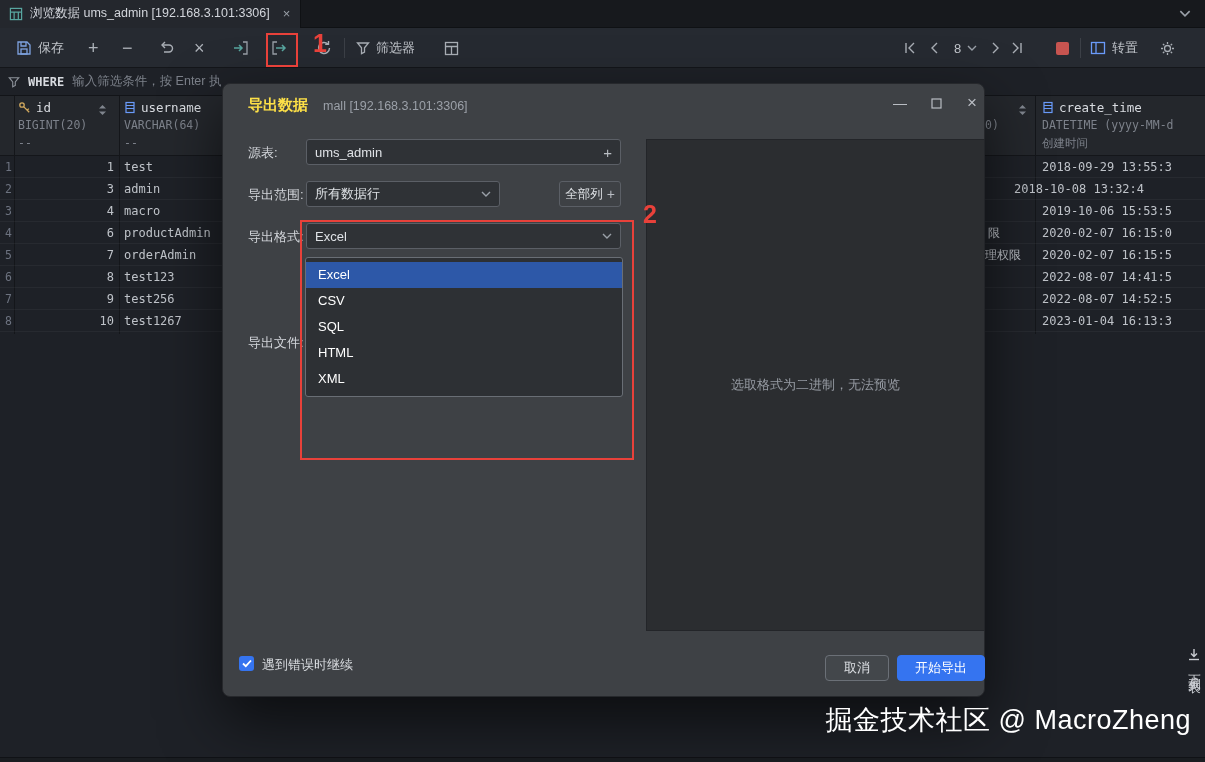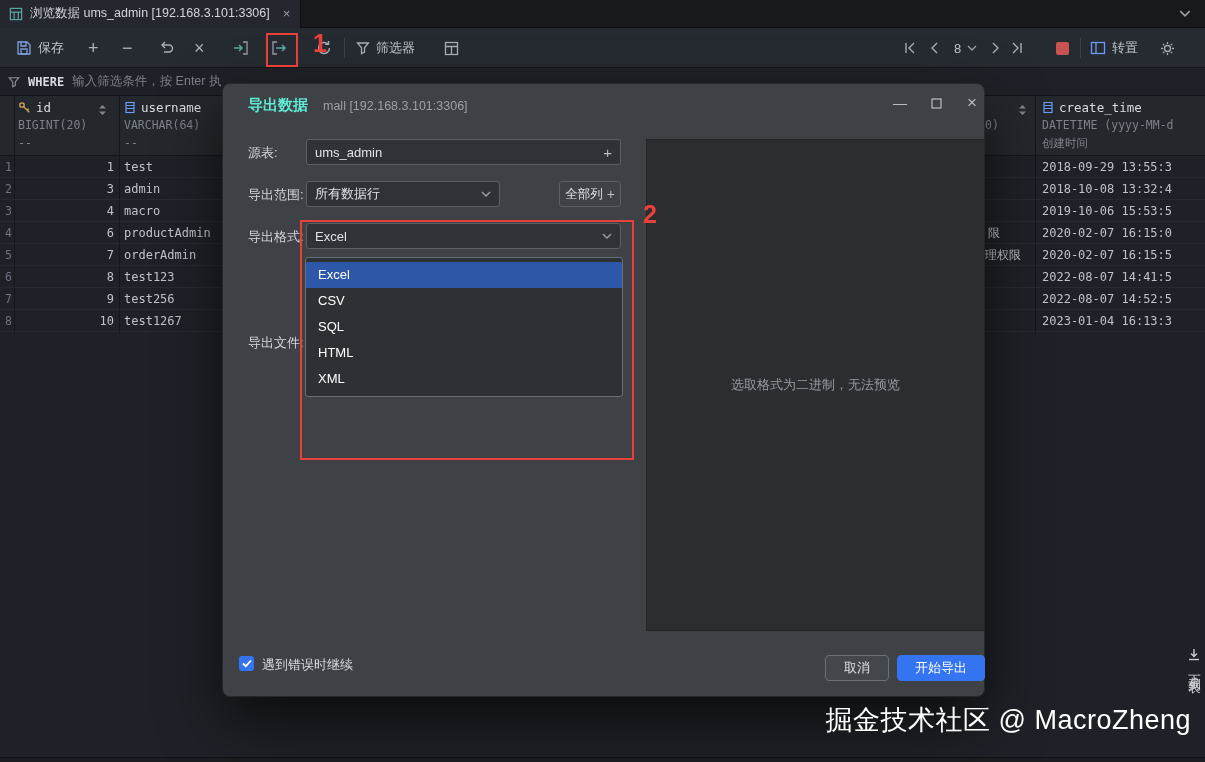--- a/index.html
+++ b/index.html
@@ -30,21 +30,21 @@
   .hcell{position:absolute;display:flex;align-items:center;gap:5px;font-family:"DejaVu Sans Mono",monospace;font-size:12.5px;color:#d8dbe0;white-space:nowrap}
   .htype{position:absolute;font-family:"DejaVu Sans Mono",monospace;font-size:11.5px;color:#7c818a;white-space:nowrap}
   .vline{position:absolute;width:1px;background:#14161a;top:96px;height:238px}
   .grow{position:absolute;left:0;width:100%;height:22px;border-bottom:1px solid rgba(255,255,255,.045)}
   .cell{position:absolute;top:0;height:22px;line-height:22px;font-family:"DejaVu Sans Mono",monospace;font-size:12px;color:#bfc3c9;white-space:pre;overflow:hidden}
   .rownum{color:#6d7380;text-align:right;font-size:11.5px}
   .num{text-align:right}
 
   
   .dialog{position:absolute;left:222px;top:83px;width:763px;height:614px;background:#3e4145;border:1px solid #26282c;border-radius:8px;box-shadow:0 24px 60px rgba(0,0,0,.6);z-index:20}
-  .dlg-title{position:absolute;left:25px;top:12px;font-size:15px;font-weight:bold;color:#5eead4}
+  .dlg-title{position:absolute;left:25px;top:12px;font-size:15px;font-weight:bold;color:#fde047}
   .dlg-subtitle{position:absolute;left:100px;top:15px;font-size:12.5px;color:#9ba0a8}
   .dlg-ctl{position:absolute;top:8px;width:26px;height:22px;display:flex;align-items:center;justify-content:center;color:#b9bdc3;font-size:14px;cursor:pointer}
   .dlg-label{position:absolute;font-size:13px;color:#d2d5da;white-space:nowrap}
   .input{position:absolute;height:26px;background:#2f3236;border:1px solid #5b5f66;border-radius:3px;display:flex;align-items:center;padding:0 8px;font-size:13px;color:#dfe2e6;cursor:pointer}
   .input .plus{margin-left:auto;color:#b9bdc3;font-size:15px}
   .input .chev{margin-left:auto;display:flex}
   .cols-btn{position:absolute;left:336px;top:97px;width:62px;height:26px;border:1px solid #5b5f66;border-radius:3px;display:flex;align-items:center;justify-content:center;gap:4px;font-size:12.5px;color:#dfe2e6;cursor:pointer}
   .dropdown{position:absolute;left:82px;top:173px;width:318px;background:#2d3034;border:1px solid #696e75;border-radius:3px;padding:4px 0;z-index:2}
   .opt{height:26px;line-height:26px;padding-left:12px;font-size:13px;color:#ffffff;cursor:pointer}
   .opt.selected{background:#2d58a8;color:#fff}
@@ -294,21 +294,21 @@
     <span class="cell num" style="left:14px;width:100px">1</span>
     <span class="cell" style="left:124px">test</span>
     <span class="cell" style="left:985px"></span>
     <span class="cell" style="left:1042px;width:163px">2018-09-29 13:55:3</span>
   </div>
   <div class="grow" style="top:178px">
     <span class="cell rownum" style="left:0;width:12px">2</span>
     <span class="cell num" style="left:14px;width:100px">3</span>
     <span class="cell" style="left:124px">admin</span>
     <span class="cell" style="left:985px"></span>
-    <span class="cell" style="left:1042px;width:163px">2018-10-08 13:32:4</span>
+    <span class="cell" style="left:1014px;width:163px">2018-10-08 13:32:4</span>
   </div>
   <div class="grow" style="top:200px">
     <span class="cell rownum" style="left:0;width:12px">3</span>
     <span class="cell num" style="left:14px;width:100px">4</span>
     <span class="cell" style="left:124px">macro</span>
     <span class="cell" style="left:985px"></span>
     <span class="cell" style="left:1042px;width:163px">2019-10-06 15:53:5</span>
   </div>
   <div class="grow" style="top:222px">
     <span class="cell rownum" style="left:0;width:12px">4</span>

